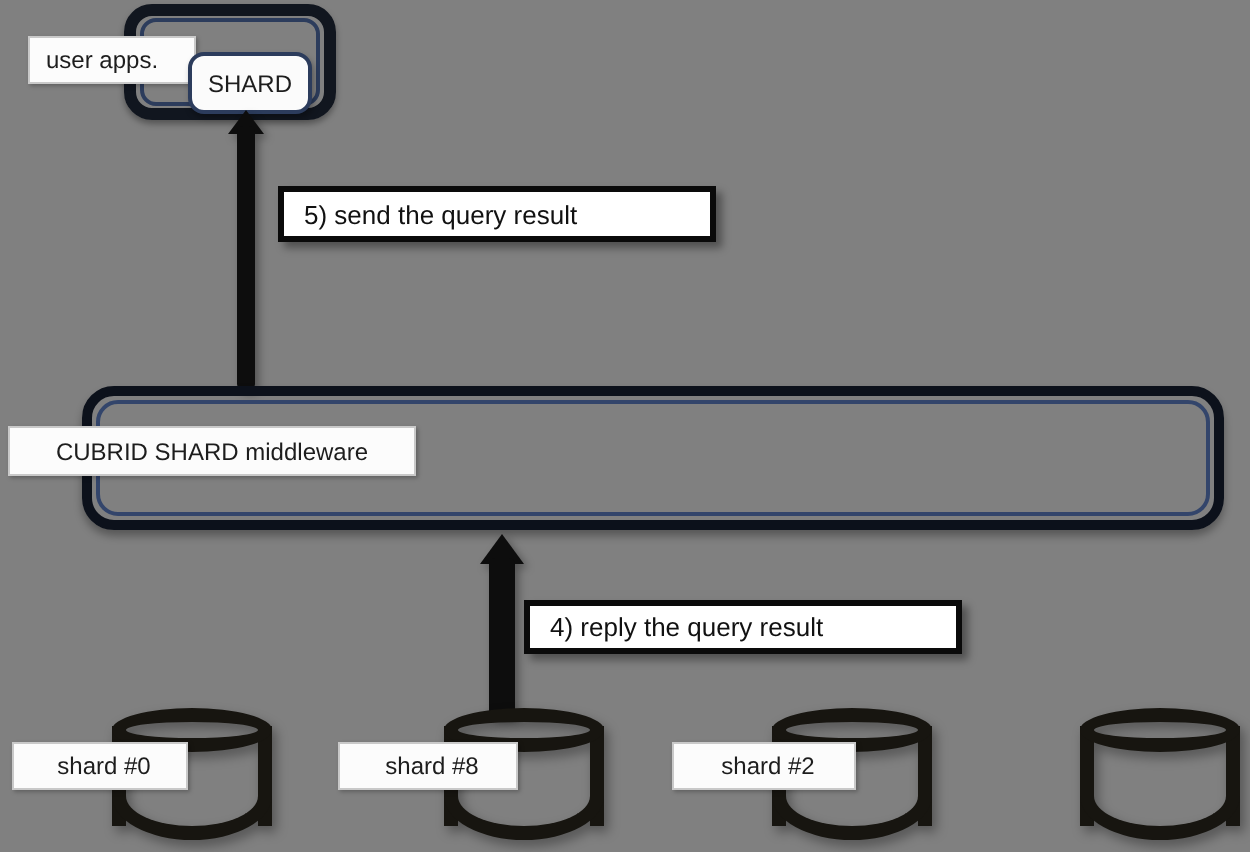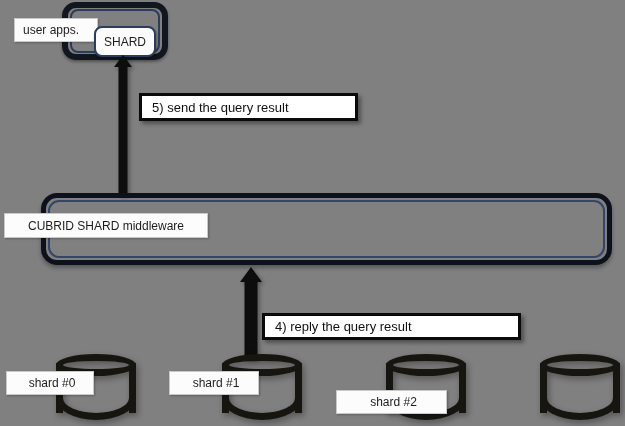--- a/index.html
+++ b/index.html
@@ -47,37 +47,37 @@
     padding:0 8px;
     font-size:12px;color:#1d1d1d;
     box-shadow:1px 1px 2px rgba(0,0,0,.25);
     white-space:nowrap;
   }
   .label-userapps{left:14px;top:18px;width:84px;height:24px;}
   .label-middleware{left:4px;top:200px;width:204px;height:25px;justify-content:center;margin-top:13px;}
   .label-shard{height:24px;justify-content:center;padding-left:12px;}
   .label-shard0{left:6px;top:371px;width:88px;}
   .label-shard1{left:169px;top:371px;width:90px;}
-  .label-shard2{left:336px;top:390px;width:111px;}
+  .label-shard2{left:336px;top:371px;width:92px;}
   .label-shard3{left:494px;top:371px;width:92px;}
 
   
   .callout{
     position:absolute;
     background:#ffffff;
     border:3px solid #0a0a0a;
     box-sizing:border-box;
     display:flex;align-items:center;
     padding:0 10px;
     font-size:13px;color:#111;
     box-shadow:3px 3px 4px rgba(0,0,0,.38);
     white-space:nowrap;
   }
   .callout-5{left:139px;top:93px;width:219px;height:28px;}
-  .callout-4{left:262px;top:313px;width:259px;height:27px;}
+  .callout-4{left:262px;top:300px;width:219px;height:27px;}
 
   
   .middleware{
     position:absolute;left:41px;top:193px;width:571px;height:72px;
     border:5px solid #0c111b;
     border-radius:16px;
     box-sizing:border-box;
     box-shadow:0 3px 4px rgba(0,0,0,.32);
   }
   .middleware-inner{
@@ -184,16 +184,16 @@
       <div class="bottom"></div>
       <div class="top"></div>
   </div>
   <div class="cyl cyl3">
     <div class="body"></div>
       <div class="bottom"></div>
       <div class="top"></div>
   </div>
 
   <div class="label-plain label-shard label-shard0">shard #0</div>
-  <div class="label-plain label-shard label-shard1">shard #1</div>
+  <div class="label-plain label-shard label-shard1">shard #8</div>
   <div class="label-plain label-shard label-shard2">shard #2</div>
 
 </div>
 
 </body></html>

